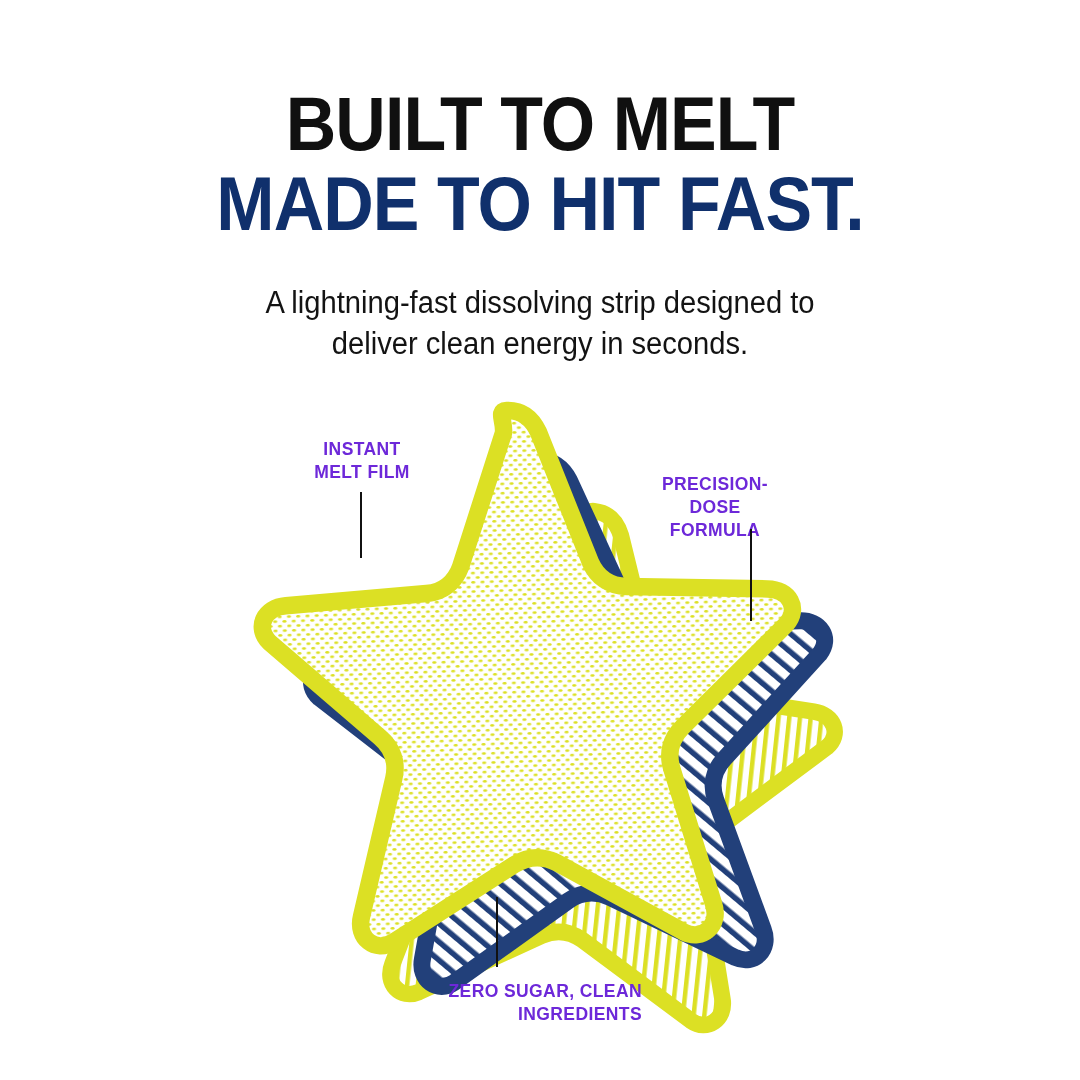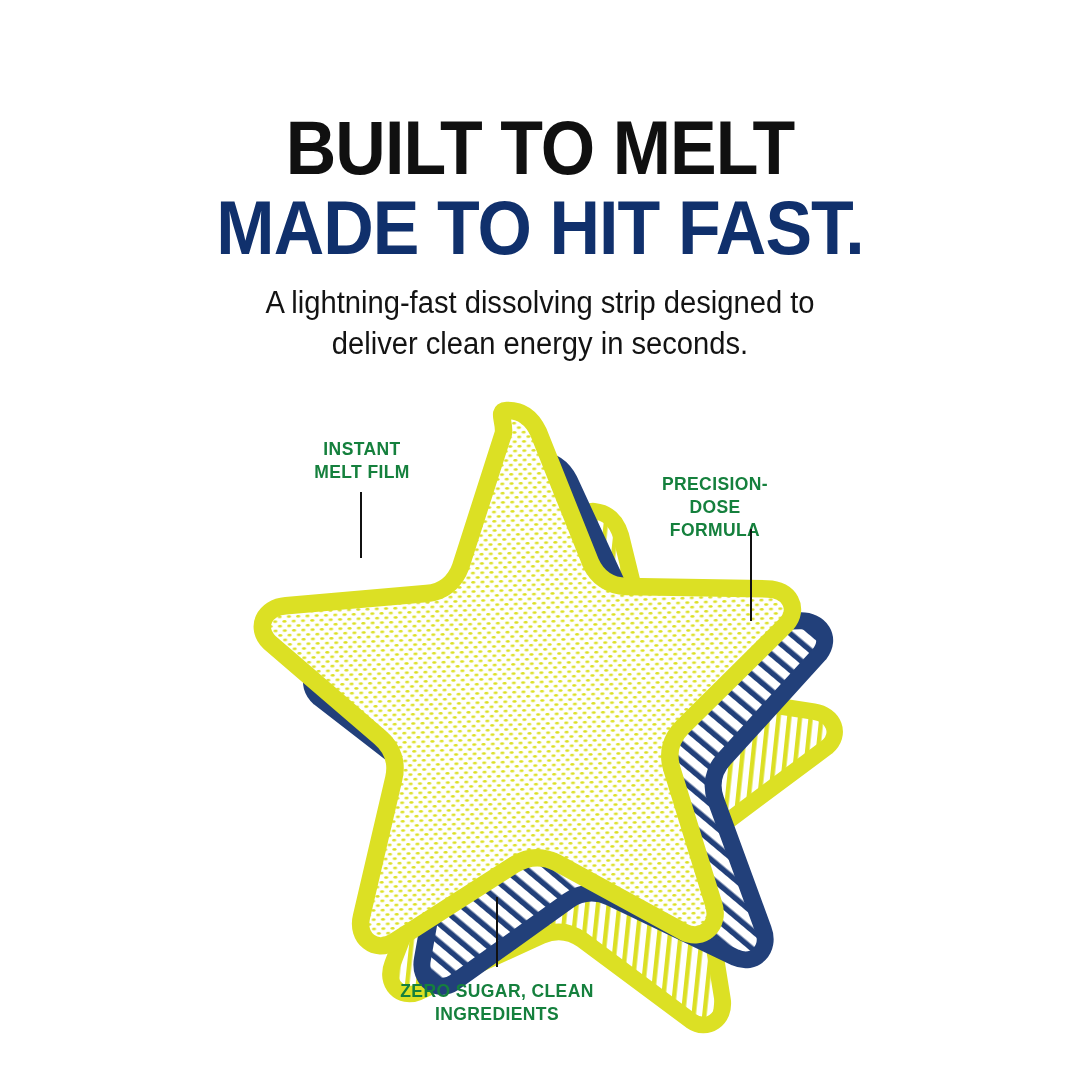--- a/index.html
+++ b/index.html
@@ -18,21 +18,21 @@
   #poster {
     position: relative;
     width: 1080px;
     height: 1080px;
     background: #ffffff;
   }
 
   
   .headline-block {
     position: absolute;
-    top: 111px;
+    top: 87px;
     left: 0;
     width: 1080px;
     text-align: center;
   }
 
   .headline {
     font-family: "Liberation Sans", sans-serif;
     font-weight: 700;
     font-size: 76px;
     line-height: 0.98;
@@ -72,27 +72,27 @@
   }
 
   
   .callout {
     position: absolute;
     font-family: "Liberation Sans", sans-serif;
     font-weight: 700;
     font-size: 17.5px;
     line-height: 1.32;
     letter-spacing: 0.4px;
-    color: #15803d;
+    color: #6d28d9;
     text-align: center;
     white-space: pre-line;
   }
   .callout-instant  { left: 272px; top: 438px; width: 180px; }
   .callout-precision{ left: 620px; top: 473px; width: 190px; }
-  .callout-zero     { left: 352px; top: 980px; width: 290px; }
+  .callout-zero     { left: 352px; top: 980px; width: 290px; text-align: right; }
 
   .leader {
     position: absolute;
     width: 2px;
     background: #111111;
   }
   .leader-instant   { left: 360px; top: 492px;  height: 66px; }
   .leader-precision { left: 750px; top: 529px;  height: 92px; }
   .leader-zero      { left: 496px; top: 897px;  height: 70px; }
 </style>

